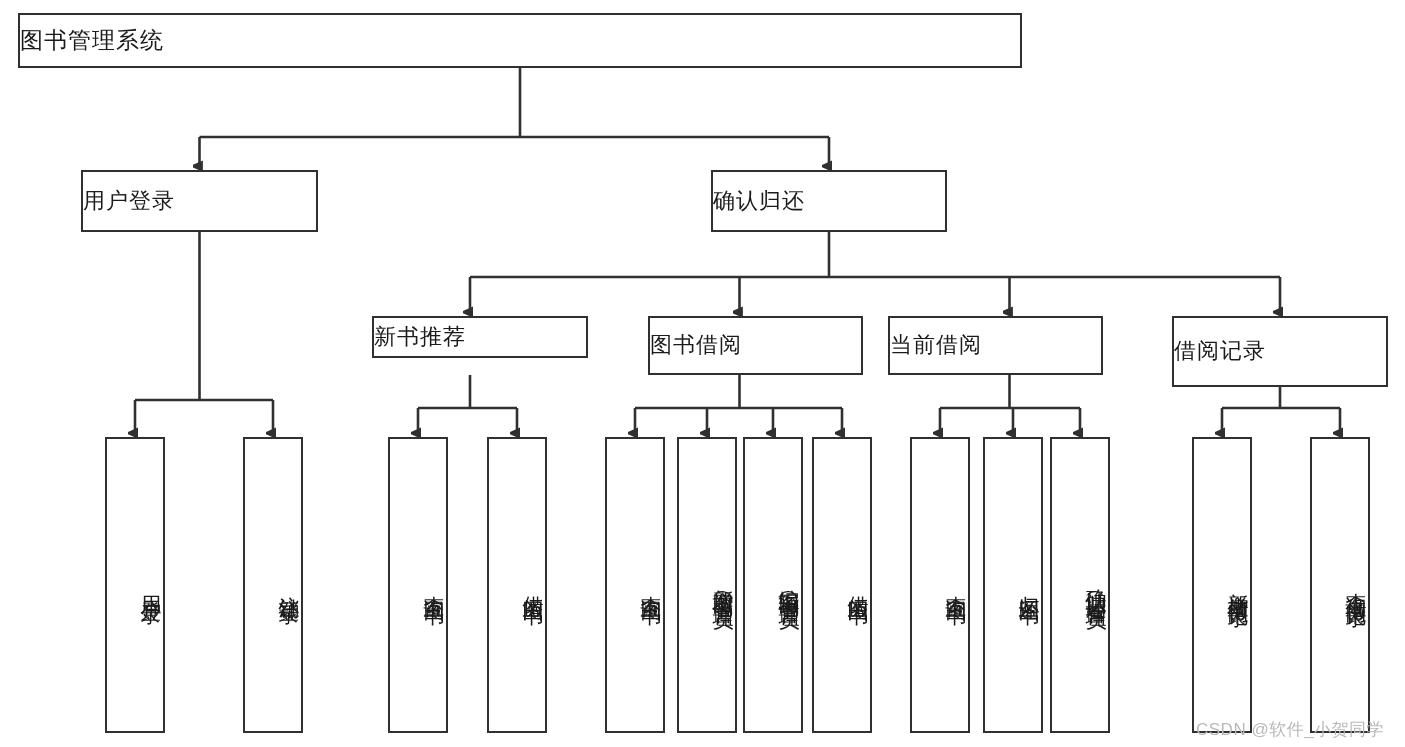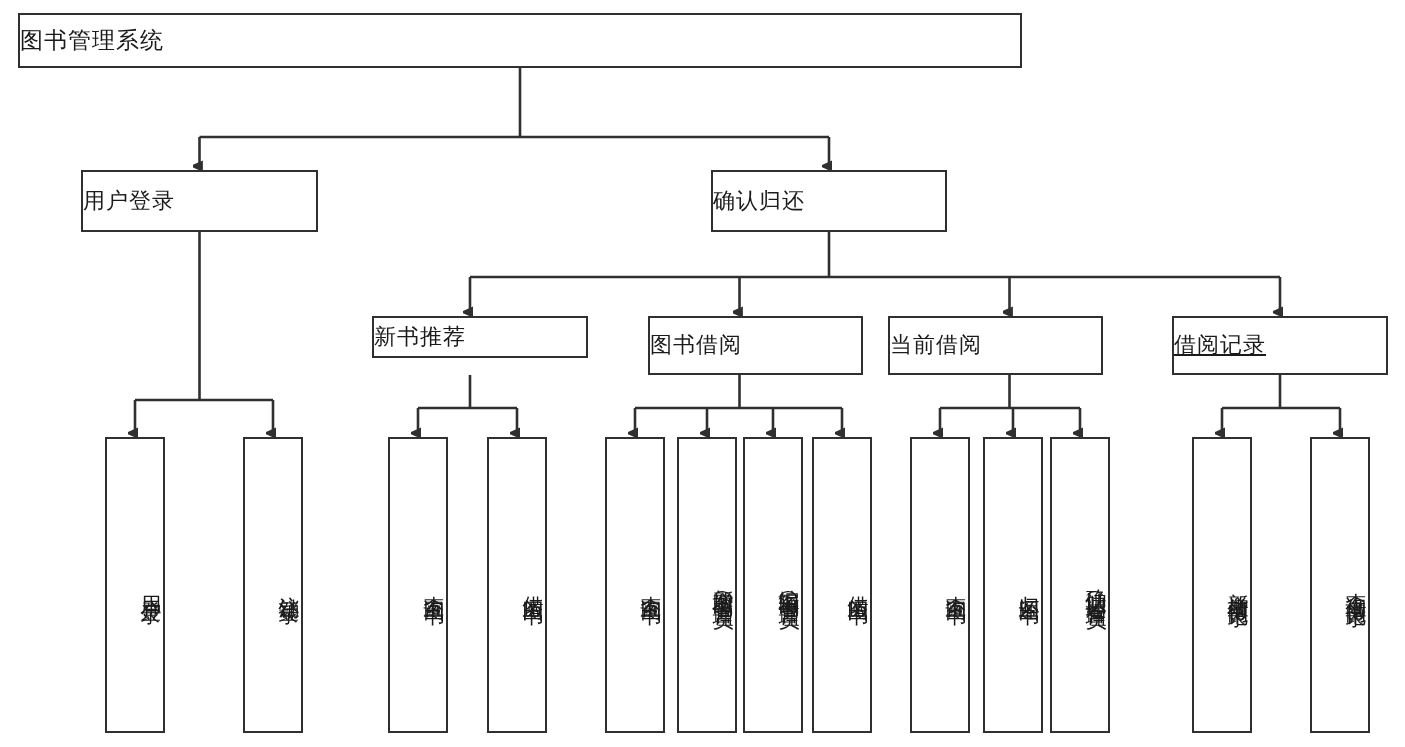--- a/index.html
+++ b/index.html
@@ -126,21 +126,21 @@
       </div>
       <div class="node horiz" style="left: 372px; top: 316px; width: 216px; height: 42px;">
         <span>新书推荐</span>
       </div>
       <div class="node horiz" style="left: 648px; top: 316px; width: 215px; height: 59px;">
         <span>图书借阅</span>
       </div>
       <div class="node horiz" style="left: 888px; top: 316px; width: 215px; height: 59px;">
         <span>当前借阅</span>
       </div>
-      <div class="node horiz" style="left: 1172px; top: 316px; width: 216px; height: 59px; text-decoration: underline;">
+      <div class="node horiz" style="left: 1172px; top: 316px; width: 216px; height: 71px;">
         <span>借阅记录</span>
       </div>
       <div class="node vert" style="left: 105px; top: 437px; width: 60px; height: 296px;">
         <span class="vlabel">用户登录</span>
       </div>
       <div class="node vert" style="left: 243px; top: 437px; width: 60px; height: 296px;">
         <span class="vlabel">注销登录</span>
       </div>
       <div class="node vert" style="left: 388px; top: 437px; width: 60px; height: 296px;">
         <span class="vlabel">查询图书</span>
@@ -170,13 +170,14 @@
         <span class="vlabel">确认归还（管理员）</span>
       </div>
       <div class="node vert" style="left: 1192px; top: 437px; width: 60px; height: 296px;">
         <span class="vlabel">新增借阅记录</span>
       </div>
       <div class="node vert" style="left: 1310px; top: 437px; width: 60px; height: 296px;">
         <span class="vlabel">查询借阅记录</span>
       </div>
     </div>
 
+  <div class="watermark" style="left: 1196px; top: 718px;">CSDN @软件_小贺同学</div>
 </div>
 
 </body></html>

